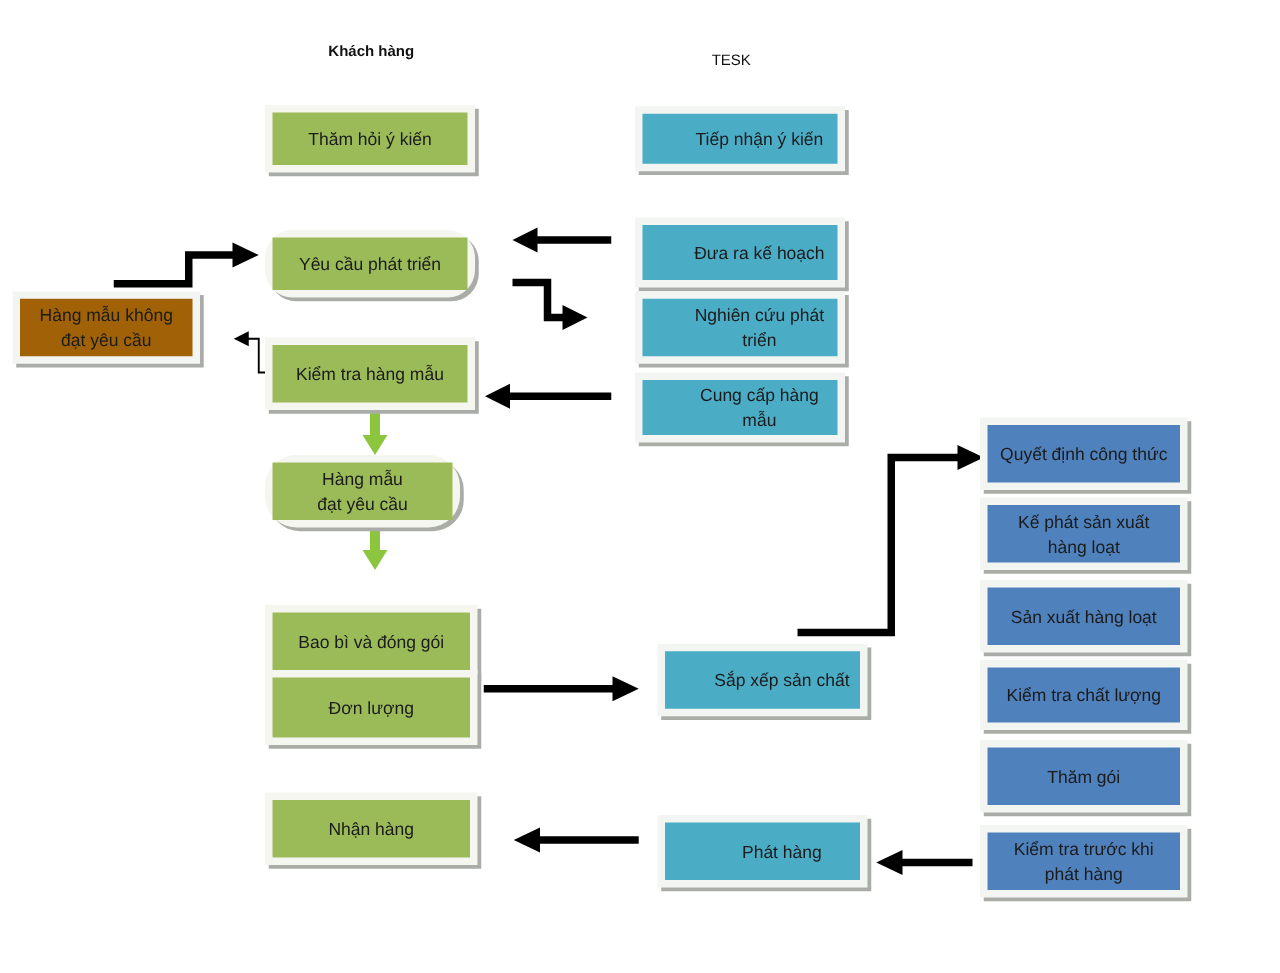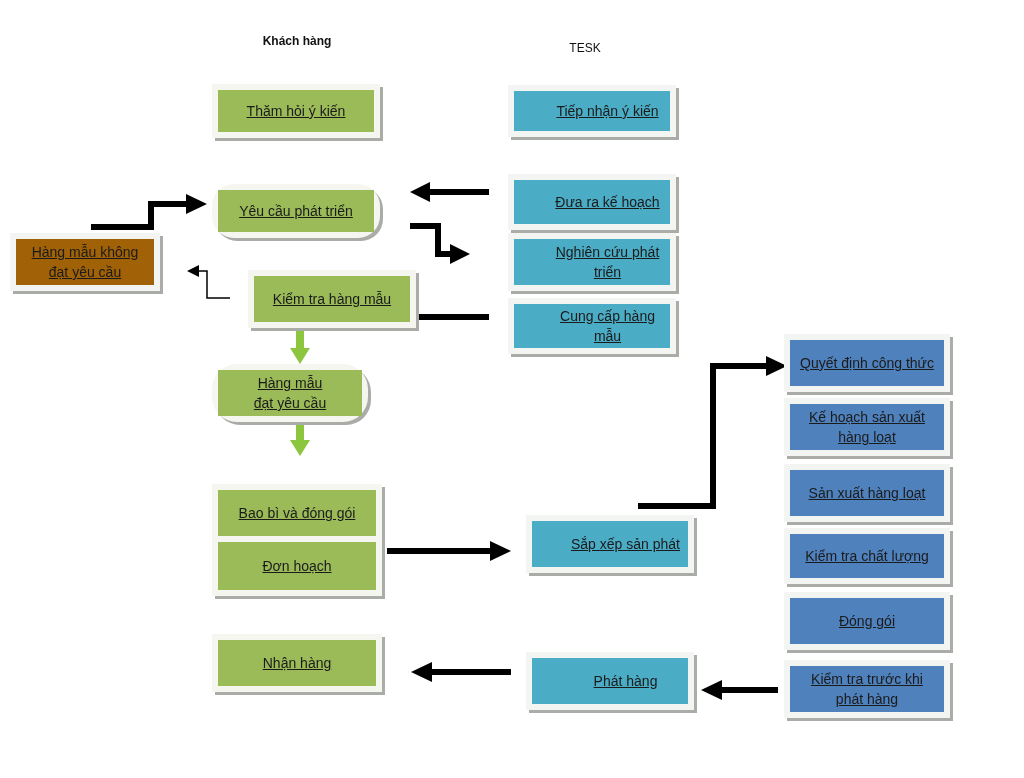--- a/index.html
+++ b/index.html
@@ -4,21 +4,21 @@
 <style>
   html, body { margin: 0; padding: 0; background: #ffffff; }
   body { width: 1024px; height: 778px; position: relative; overflow: hidden;
          font-family: "Liberation Sans", "DejaVu Sans", sans-serif; }
   .col-title { position: absolute; font-size: 12px; font-weight: bold; color: #111; text-align: center; }
   .box { position: absolute; box-sizing: border-box;
          background: #f3f5f3;
          box-shadow: 3px 3px 0 #a9aca7;
          padding: 6px; }
   .box .inner { width: 100%; height: 100%; display: flex; align-items: center; justify-content: center;
-                text-align: center; font-size: 14px; color: #1b1b1b; line-height: 1.45; box-sizing: border-box; padding: 0 2px; text-decoration: underline; }
+                text-align: center; font-size: 14px; color: #1b1b1b; line-height: 1.45; box-sizing: border-box; padding: 0 2px; }
   .green .inner { background: #9bbb59; }
   .teal .inner  { background: #4bacc6; padding-left: 33px; }
   .blue .inner  { background: #4f81bd; }
   .red .inner   { background: #a16207; }
   .green { background: #f4f6ef; }
   svg.arrows { position: absolute; left: 0; top: 0; pointer-events: none; }
 </style>
 </head>
 <body>
 
@@ -79,68 +79,68 @@
   <div class="inner" style="white-space:pre-line;">Hàng mẫu không
 đạt yêu cầu</div>
 </div>
 
 <div class="box green" style="left:212px; top:84px; width:168px; height:54px;">
   <div class="inner">Thăm hỏi ý kiến</div>
 </div>
 <div class="box green" style="left:212px; top:184px; width:168px; height:54px;border-radius:22px;">
   <div class="inner">Yêu cầu phát triển</div>
 </div>
-<div class="box green" style="left:212px; top:270px; width:168px; height:58px;margin-left:36px;">
+<div class="box green" style="left:212px; top:270px; width:168px; height:58px;">
   <div class="inner">Kiểm tra hàng mẫu</div>
 </div>
 <div class="box green" style="left:212px; top:364px; width:156px; height:58px;border-radius:25px;">
   <div class="inner" style="white-space:pre-line;">Hàng mẫu
 đạt yêu cầu</div>
 </div>
 <div class="box green" style="left:212px; top:452px; width:170px; height:58px;margin-top:32px;">
   <div class="inner">Bao bì và đóng gói</div>
 </div>
 <div class="box green" style="left:212px; top:536px; width:170px; height:60px;">
-  <div class="inner">Đơn hoạch</div>
+  <div class="inner">Đơn lượng</div>
 </div>
 <div class="box green" style="left:212px; top:634px; width:170px; height:58px;">
   <div class="inner">Nhận hàng</div>
 </div>
 
 <div class="box teal" style="left:508px; top:85px; width:168px; height:52px;">
   <div class="inner">Tiếp nhận ý kiến</div>
 </div>
 <div class="box teal" style="left:508px; top:174px; width:168px; height:56px;">
   <div class="inner">Đưa ra kế hoạch</div>
 </div>
 <div class="box teal" style="left:508px; top:233px; width:168px; height:58px;">
   <div class="inner">Nghiên cứu phát triển</div>
 </div>
 <div class="box teal" style="left:508px; top:298px; width:168px; height:56px;">
   <div class="inner">Cung cấp hàng mẫu</div>
 </div>
 <div class="box teal" style="left:526px; top:515px; width:168px; height:58px;">
-  <div class="inner">Sắp xếp sản phát</div>
+  <div class="inner">Sắp xếp sản chất</div>
 </div>
 <div class="box teal" style="left:526px; top:652px; width:168px; height:58px;">
   <div class="inner">Phát hàng</div>
 </div>
 
 <div class="box blue" style="left:784px; top:334px; width:166px; height:58px;">
   <div class="inner">Quyết định công thức</div>
 </div>
 <div class="box blue" style="left:784px; top:398px; width:166px; height:58px;">
-  <div class="inner" style="white-space:pre-line;">Kế hoạch sản xuất
+  <div class="inner" style="white-space:pre-line;">Kế phát sản xuất
 hàng loạt</div>
 </div>
 <div class="box blue" style="left:784px; top:464px; width:166px; height:58px;">
   <div class="inner">Sản xuất hàng loạt</div>
 </div>
 <div class="box blue" style="left:784px; top:528px; width:166px; height:56px;">
   <div class="inner">Kiểm tra chất lượng</div>
 </div>
 <div class="box blue" style="left:784px; top:592px; width:166px; height:58px;">
-  <div class="inner">Đóng gói</div>
+  <div class="inner">Thăm gói</div>
 </div>
 <div class="box blue" style="left:784px; top:660px; width:166px; height:58px;">
   <div class="inner" style="white-space:pre-line;">Kiểm tra trước khi
 phát hàng</div>
 </div>
 
 </body></html>

